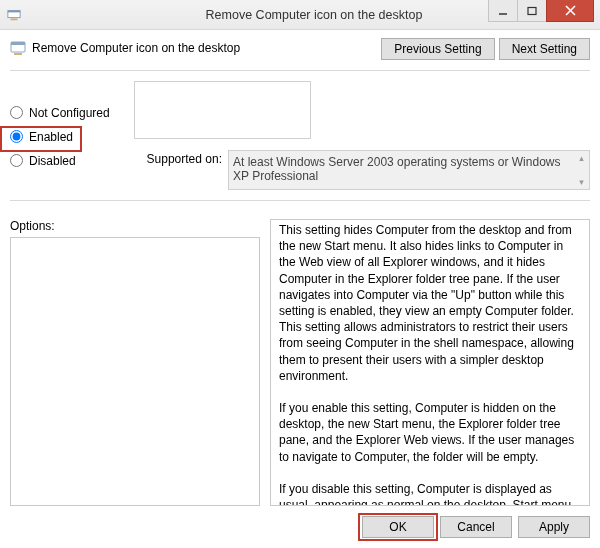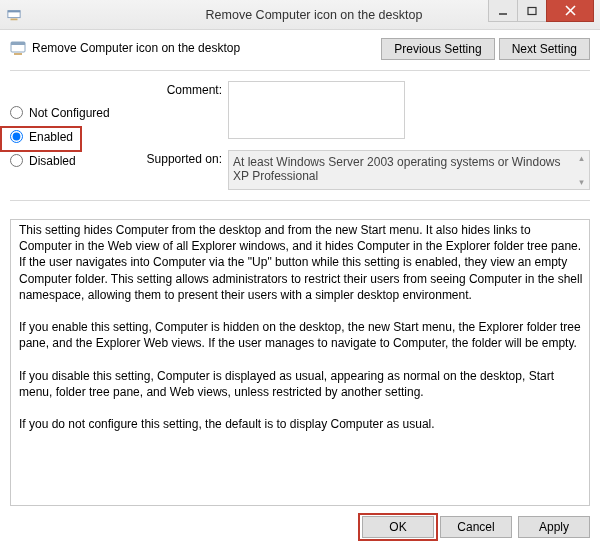--- a/index.html
+++ b/index.html
@@ -121,41 +121,44 @@
         <span>Enabled</span>
       </label>
       <label class="radio-item">
         <input type="radio" name="state" style="">
         <span>Disabled</span>
       </label>
     </div>
 
     <div class="right-fields">
       <div class="field-row">
-        <div class="field-label">Comment:</div>
         <div style="flex:1; position:relative;">
           <textarea class="comment-box" style=""></textarea>
         </div>
       </div>
       <div class="field-row">
         <div class="field-label">Supported on:</div>
         <div class="supported-box">
           <span>At least Windows Server 2003 operating systems or Windows XP Professional</span>
           <div class="faux-scroll">
             <div class="arr">▴</div>
             <div class="arr">▾</div>
           </div>
         </div>
       </div>
     </div>
   </div>
 
   <div class="divider"></div>
 
   <div class="middle">
+    <div class="options-col">
+      <div class="section-label">Options:</div>
+      <div class="options-box"></div>
+    </div>
     <div class="help-col">
       <div class="help-box">This setting hides Computer from the desktop and from the new Start menu. It also hides links to Computer in the Web view of all Explorer windows, and it hides Computer in the Explorer folder tree pane. If the user navigates into Computer via the "Up" button while this setting is enabled, they view an empty Computer folder. This setting allows administrators to restrict their users from seeing Computer in the shell namespace, allowing them to present their users with a simpler desktop environment.
 
 If you enable this setting, Computer is hidden on the desktop, the new Start menu, the Explorer folder tree pane, and the Explorer Web views. If the user manages to navigate to Computer, the folder will be empty.
 
 If you disable this setting, Computer is displayed as usual, appearing as normal on the desktop, Start menu, folder tree pane, and Web views, unless restricted by another setting.
 
 If you do not configure this setting, the default is to display Computer as usual.</div>
     </div>
   </div>

